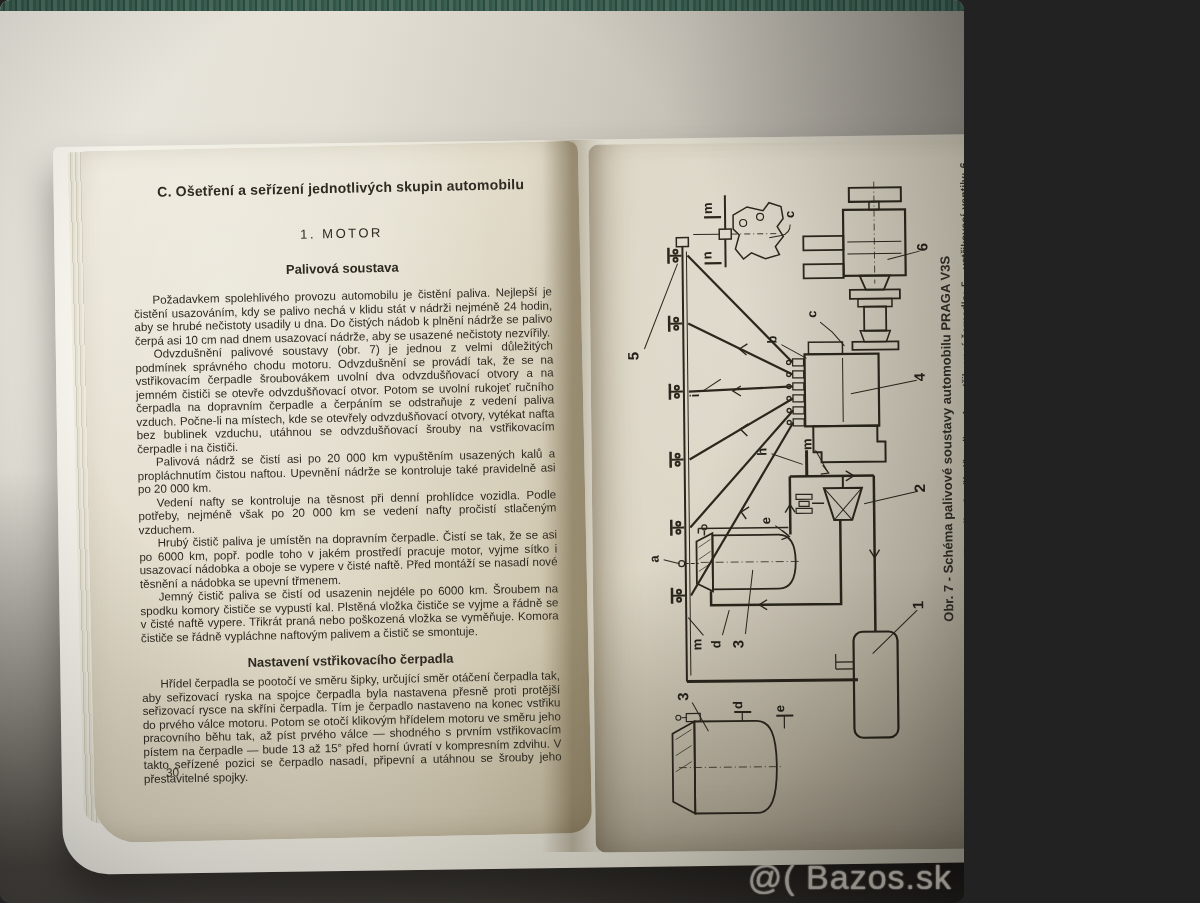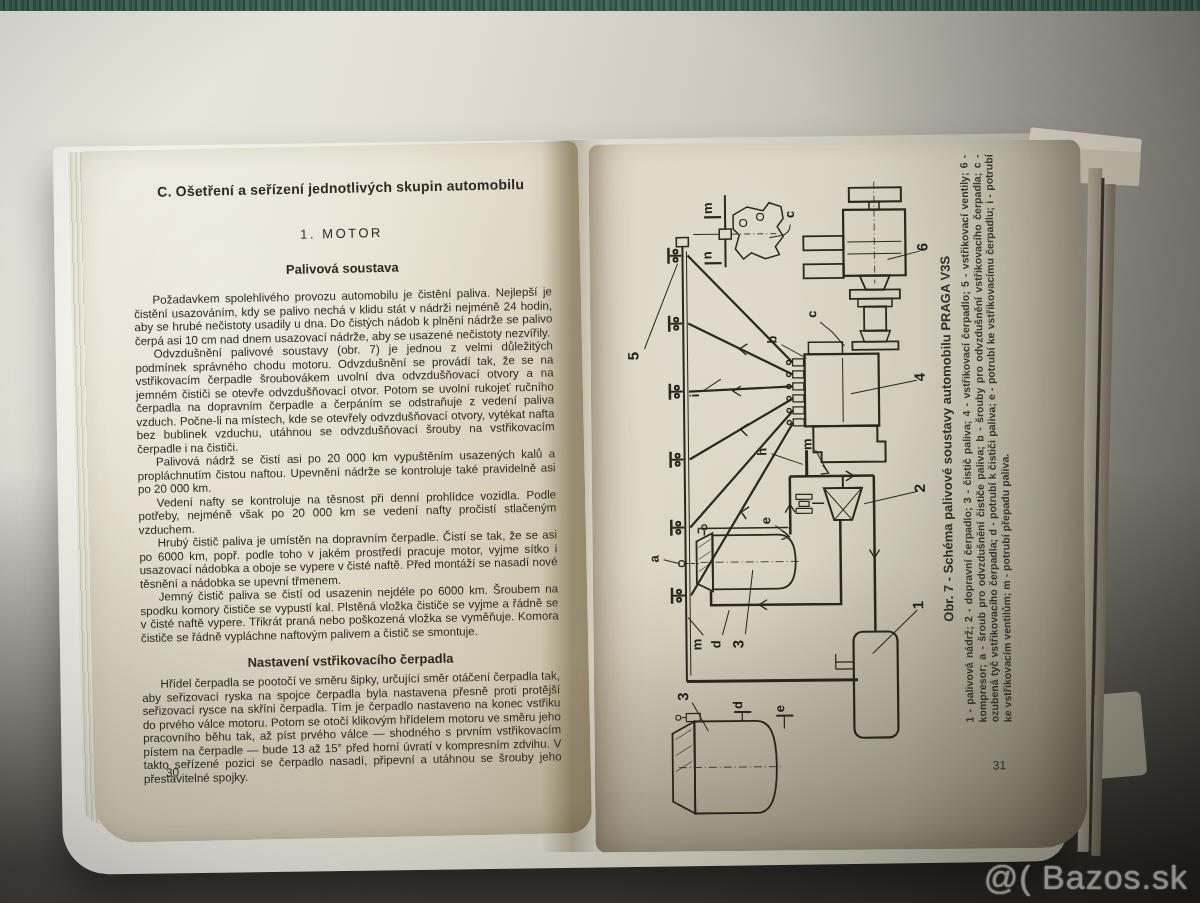--- a/index.html
+++ b/index.html
@@ -1,20 +1,20 @@
 <!DOCTYPE html>
 <html><head>
 <meta charset="utf-8">
 <style>
   html,body{margin:0;padding:0;background:#222;}
-  .photo{position:relative;width:1200px;height:903px;overflow:hidden;
+  .photo{position:relative;width:964px;height:903px;overflow:hidden;
     font-family:"Liberation Sans",sans-serif;
     background:
       linear-gradient(to bottom, rgba(0,0,0,0) 52%, rgba(24,20,15,0.42) 78%, rgba(18,15,11,0.72) 96%),
-      linear-gradient(104deg,#ece9e0 0%,#e3dfd5 30%,#c7c3b9 58%,#97938b 80%,#716d66 100%);}
+      linear-gradient(104deg,#ece9e0 0%,#e3dfd5 30%,#c7c3b9 58%,#97938b 80%,#716d66 100%); border-radius: 10px;}
   .green-strip{position:absolute;left:0;top:0;width:100%;height:11px;
     background:repeating-linear-gradient(90deg,#3d6054 0 3px,#2d4a40 3px 5px,#476a5d 5px 9px,#335447 9px 12px);}
   .under-sheet{position:absolute;left:58px;top:140px;width:1004px;height:728px;border-radius:6px 10px 30px 46px;
     background:linear-gradient(to right,#f5f3eb 0%,#efece1 28%,#ddd9cb 62%,#bcb7a7 100%);
     transform:rotate(-0.8deg);box-shadow:0 24px 38px rgba(0,0,0,0.38);}
   .page-edges-left{position:absolute;left:76px;top:152px;width:17px;height:672px;transform:rotate(-1.4deg);
     background:repeating-linear-gradient(to right,#edeadd 0 2px,#d2cdbc 2px 3px,#e5e1d2 3px 5px);border-radius:4px 0 0 30px;}
   .corner-flap{position:absolute;background:#d8d2c1;}
   .flap1{left:1028px;top:133px;width:112px;height:44px;transform:rotate(6deg);background:#dcd6c5;border-radius:3px;}
   .flap2{left:1056px;top:150px;width:84px;height:34px;transform:rotate(3deg);background:#cbc5b3;border-radius:3px;}

